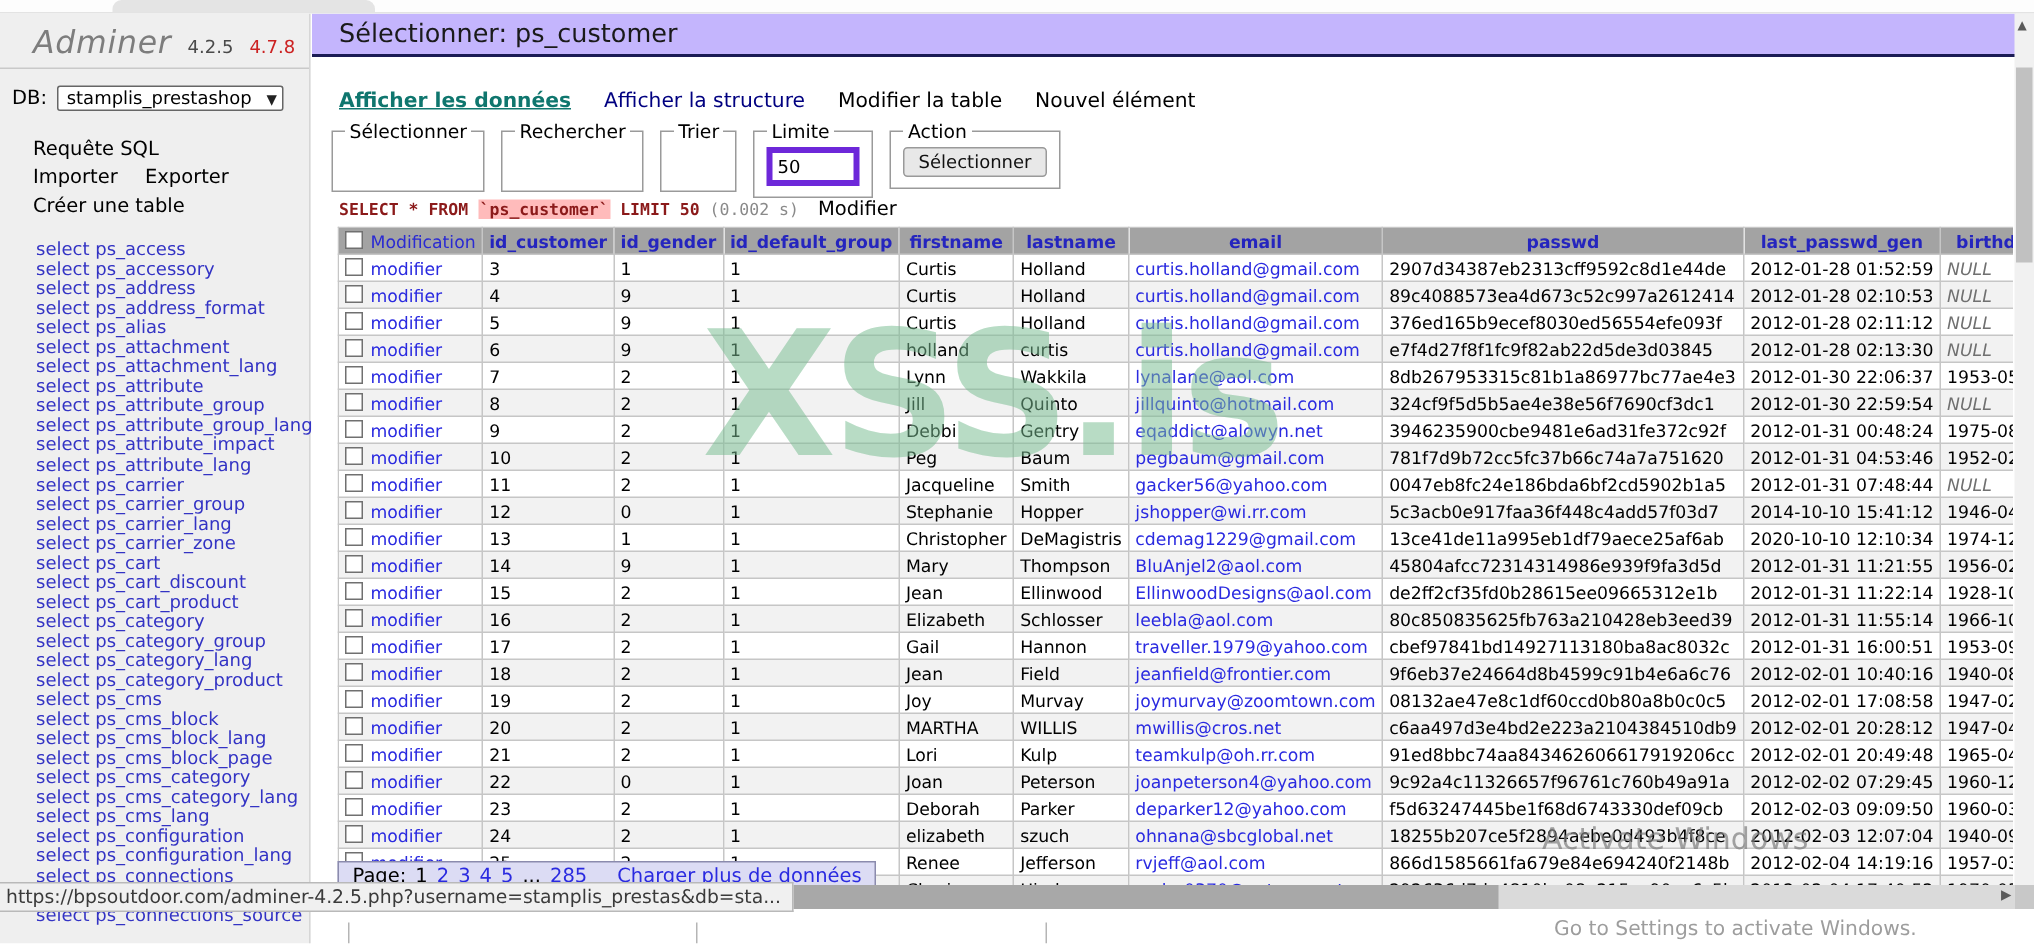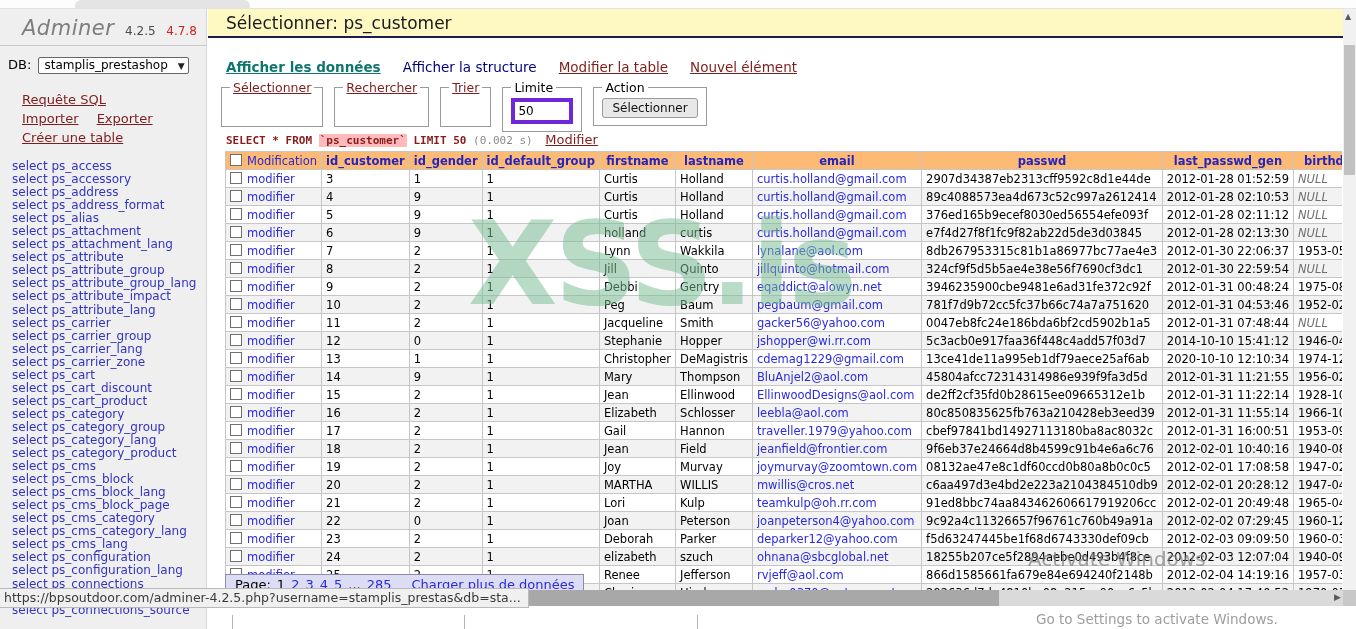--- a/index.html
+++ b/index.html
@@ -2,47 +2,47 @@
 <html><head>
 <meta charset="utf-8">
 <style>
   html,body{margin:0;padding:0;}
   body{
     width:1356px;height:629px;overflow:hidden;position:relative;
     background:#ffffff;font-family:"DejaVu Sans","Liberation Sans",sans-serif;
     font-size:13px;color:#000;
   }
   a{text-decoration:none;cursor:pointer;}
-  .lnk{color:#7f1d1d;text-decoration:underline;}
+  .lnk{color:#000000;}
   .lnk-visited{color:#000080;}
 
   
   .tabstrip{position:absolute;left:0;top:0;width:1356px;height:8px;background:#fdfdfd;border-bottom:1px solid #e3e3e3;z-index:9;}
   .tab-remnant{position:absolute;left:75px;top:0;width:175px;height:8px;background:#e4e4e4;border-radius:6px 6px 0 0;}
 
   
   .sidebar{position:absolute;left:0;top:9px;width:207px;height:620px;background:#efefef;border-right:1px solid #d6d6d6;box-sizing:border-box;z-index:1;}
   .logo{margin:0;padding:7px 0 5px 22px;font-size:21px;font-weight:normal;}
   .logo-name{font-style:italic;color:#7d7d7d;letter-spacing:.5px;margin-top:32px;}
   .ver-current{font-size:12px;color:#4a4a4a;margin-left:4px;}
   .ver-new{font-size:12px;color:#cc2222;margin-left:4px;}
   .sidebar-divider{border-top:1px solid #c9c9c9;margin:0;}
   .db-row{margin:11px 0 0 8px;}
   .db-label{color:#000;}
   .select-box{display:inline-block;background:#fff;border:1px solid #666;border-radius:2px;
     padding:0 3px 1px 5px;font-size:12px;margin-left:3px;white-space:nowrap;}
   .select-box .caret{font-size:9px;margin-left:6px;color:#222;}
   .sb-links{margin:16px 14px 0 22px;line-height:19px;}
   .sb-links a{margin-right:14px;white-space:nowrap;}
-  .table-list{list-style:none;margin:13px 0 0 0;padding:0 0 0 12px;}
+  .table-list{list-style:none;margin:13px 0 0 12px;padding:0 0 0 12px;}
   .table-list li{line-height:13.05px;font-size:12px;white-space:nowrap;}
   .table-list a{color:#3333c4;}
 
   
-  .titlebar{position:absolute;left:208px;top:9px;width:1136px;height:29px;background:#fef9c3;
+  .titlebar{position:absolute;left:208px;top:9px;width:1136px;height:29px;background:#c4b5fd;
     border-bottom:2px solid #1b1b55;box-sizing:border-box;z-index:1;}
   .titlebar h2{margin:0;padding:4px 0 0 18px;font-size:17px;font-weight:normal;color:#1a1a1a;}
   .tabs{position:absolute;left:226px;top:59px;z-index:1;}
   .tabs span,.tabs a{margin-right:22px;font-size:13.5px;}
   .tab-current{font-weight:bold;color:#0f766e;text-decoration:underline;}
 
   .fs-row{position:absolute;left:221px;top:80px;display:flex;align-items:flex-start;gap:11px;z-index:1;}
   fieldset{border:1px solid #9a9a9a;margin:0;padding:3px 8px 7px 8px;min-height:24px;box-sizing:border-box;}
   fieldset legend{font-size:12.5px;padding:0 3px;}
   .fs-spacer{display:inline-block;height:18px;}
@@ -54,21 +54,21 @@
   .sql-line{position:absolute;left:226px;top:132px;font-family:"DejaVu Sans Mono","Liberation Mono",monospace;
     font-size:11px;z-index:1;white-space:nowrap;}
   .sql-kw{color:#8b1a1a;font-weight:bold;}
   .sql-table{color:#8b1a1a;font-weight:bold;background:#fbb;padding:0 1px;}
   .sql-time{color:#8a8a8a;font-weight:normal;}
   .sql-edit{font-family:"DejaVu Sans","Liberation Sans",sans-serif;font-size:13px;margin-left:6px;}
 
   .table-clip{position:absolute;left:225px;top:151px;width:1117px;height:455px;overflow:hidden;z-index:1;}
   table.grid{border-collapse:collapse;table-layout:fixed;font-size:11.5px;}
   .grid th,.grid td{border:1px solid #c6c6c6;padding:1px 4px;height:15px;white-space:nowrap;overflow:hidden;box-sizing:content-box;text-align:left;}
-  .grid th{background:#fdba74;color:#2525be;font-weight:bold;text-align:center;}
+  .grid th{background:#a3a3a3;color:#2525be;font-weight:bold;text-align:center;}
   .grid th.mod-h{text-align:left;}
   .grid th a{color:#2525be;}
   .grid th.mod-h a{color:#2a2ad2;font-weight:normal;}
   .grid tr.alt td{background:#f2f2f2;}
   .grid td a{color:#2a2ae0;}
   .grid td.null{color:#707070;font-style:italic;}
   .c0{width:73px}.c1{width:87px}.c2{width:64px}.c3{width:81px}.c4{width:94px}.c5{width:63px}
   .c6{width:190px}.c7{width:201px}.c8{width:110px}.c9{width:72px}
   .cb{display:inline-block;width:10px;height:10px;border:1px solid #707070;background:#fff;
     vertical-align:-1px;margin-right:5px;}

